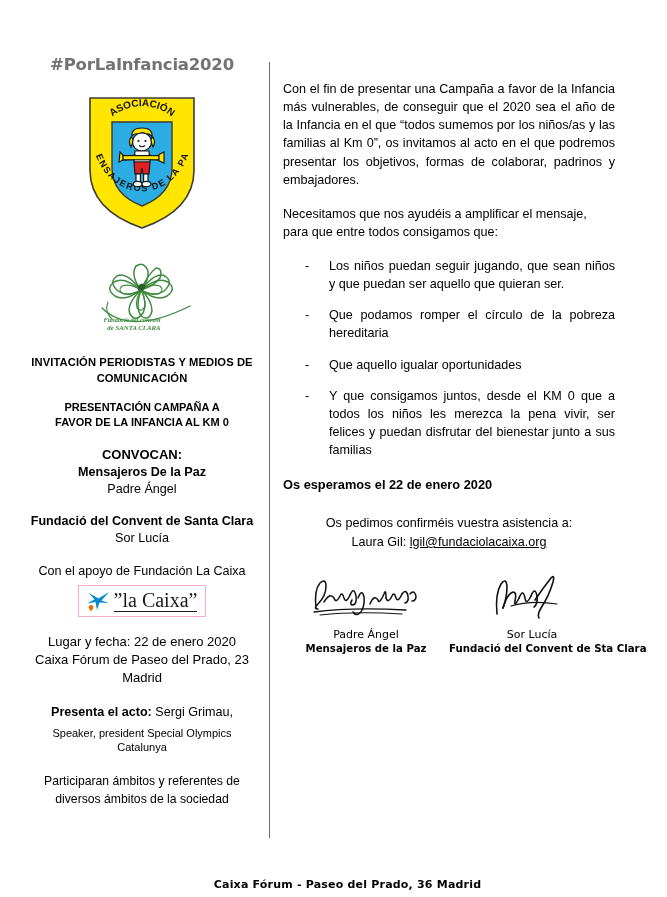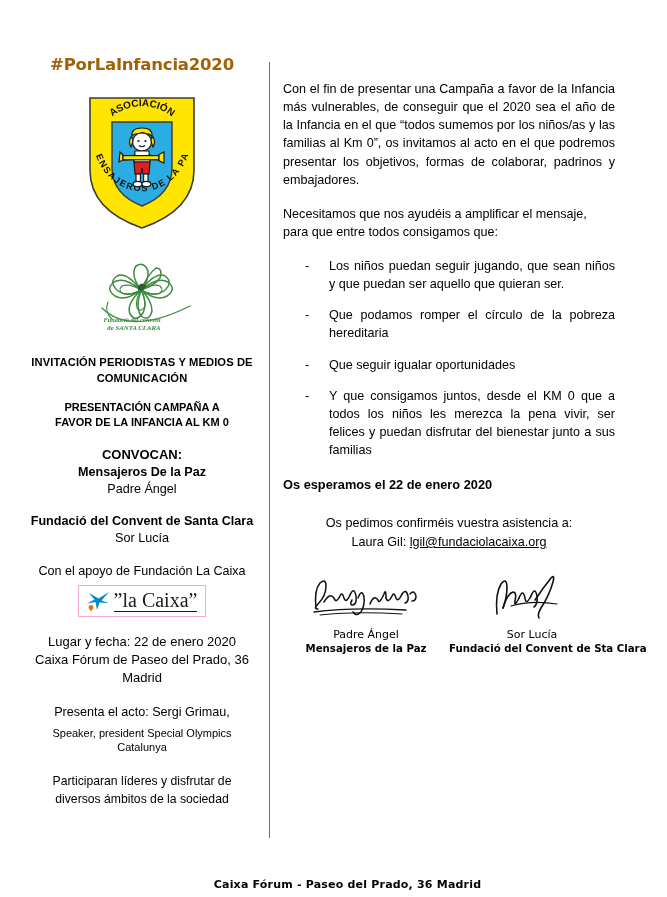--- a/index.html
+++ b/index.html
@@ -46,21 +46,21 @@
     height: 776px;
     background: #6d6d6d;
   }
 
   
   .hashtag {
     font-family: "DejaVu Sans", sans-serif;
     font-weight: bold;
     font-size: 16.5px;
     letter-spacing: -0.2px;
-    color: #a16207;
+    color: #737373;
     margin: 0 0 18px 0;
     text-align: center;
   }
 
   .logo-shield-wrap {
     display: flex;
     justify-content: center;
     margin-top: 6px;
     margin-bottom: 18px;
   }
@@ -127,21 +127,21 @@
     margin-top: 16px;
     margin-bottom: 16px;
   }
   .place-block b { font-weight: normal; }
 
   .presenta-block {
     font-size: 12.6px;
     line-height: 1.4;
     margin-bottom: 4px;
   }
-  .presenta-block b { font-weight: normal; }
+  .presenta-block b { font-weight: bold; }
   .presenta-sub {
     font-size: 11px;
     line-height: 1.35;
     margin-bottom: 18px;
   }
   .participan {
     font-size: 12.2px;
     line-height: 1.42;
   }
 
@@ -372,34 +372,34 @@
           <rect x="6.2" y="18.5" width="1.6" height="3.5" fill="#E8700A"></rect>
         </svg>
         <span class="caixa-word">”la Caixa”</span>
       </div>
     </div>
 
     <div class="place-block">
       <div>
         <b>Lugar y fecha:</b><span> 22 de enero 2020</span>
       </div>
-      <div>Caixa Fórum de Paseo del Prado, 36</div>
+      <div>Caixa Fórum de Paseo del Prado, 23</div>
       <div>Madrid</div>
     </div>
 
     <div class="presenta-block">
       <b>Presenta el acto:</b><span> Sergi Grimau,</span>
     </div>
     <div class="presenta-sub">
       <div>Speaker, president Special Olympics</div>
       <div>Catalunya</div>
     </div>
 
     <div class="participan">
-      <div>Participaran líderes y disfrutar de</div>
+      <div>Participaran ámbitos y referentes de</div>
       <div>diversos ámbitos de la sociedad</div>
     </div>
   </div>
 
   <div class="col-right">
 
     <p class="r-para">Con el fin de presentar una Campaña a favor de la Infancia más vulnerables, de conseguir que el 2020 sea el año de la Infancia en el que “todos sumemos por los niños/as y las familias al Km 0”, os invitamos al acto en el que podremos presentar los objetivos, formas de colaborar, padrinos y embajadores.</p>
 
     <p class="r-para nojust">Necesitamos que nos ayudéis a amplificar el mensaje, para que entre todos consigamos que:</p>
 
@@ -407,21 +407,21 @@
       <li>
         <span class="dash">-</span>
         <span>Los niños puedan seguir jugando, que sean niños y que puedan ser aquello que quieran ser.</span>
       </li>
       <li>
         <span class="dash">-</span>
         <span>Que podamos romper el círculo de la pobreza hereditaria</span>
       </li>
       <li>
         <span class="dash">-</span>
-        <span>Que seguir igualar oportunidades</span>
+        <span>Que aquello igualar oportunidades</span>
       </li>
       <li>
         <span class="dash">-</span>
         <span>Y que consigamos juntos, desde el KM 0 que a todos los niños les merezca la pena vivir, ser felices y puedan disfrutar del bienestar junto a sus familias</span>
       </li>
     </ul>
 
     <div class="r-center-bold">Os esperamos el 22 de enero 2020</div>
 
     <div class="rsvp">

